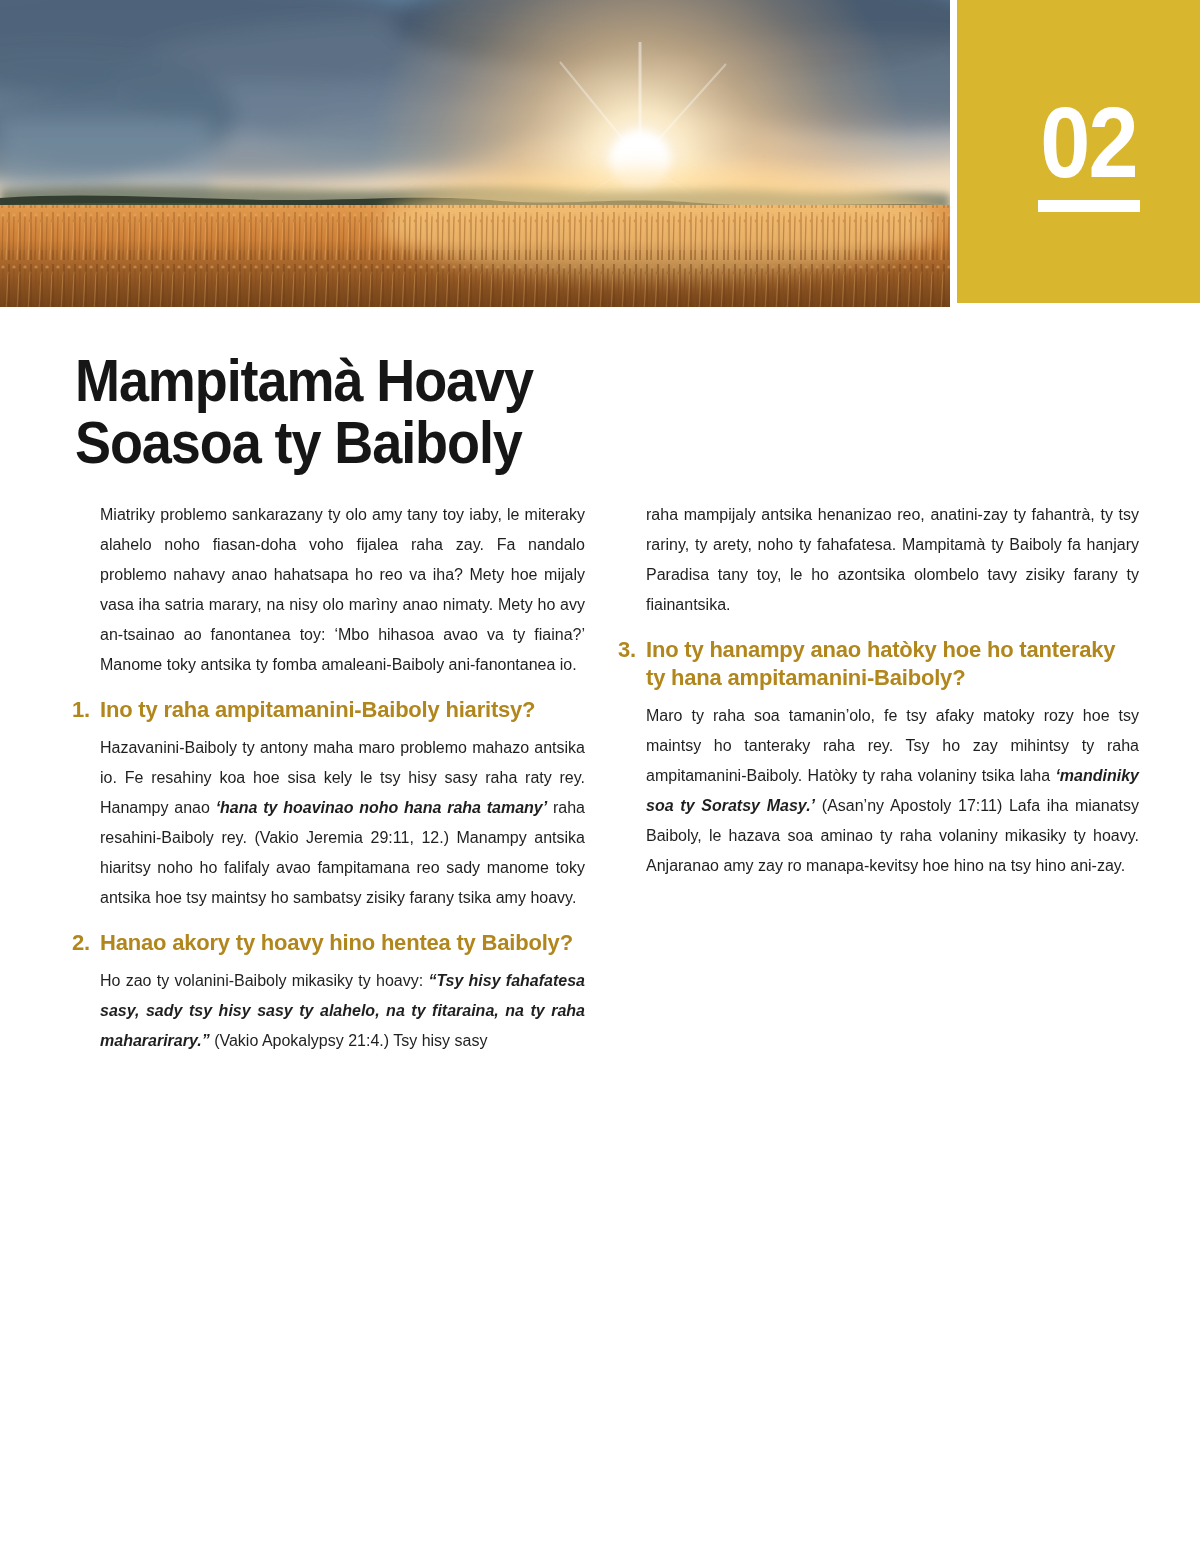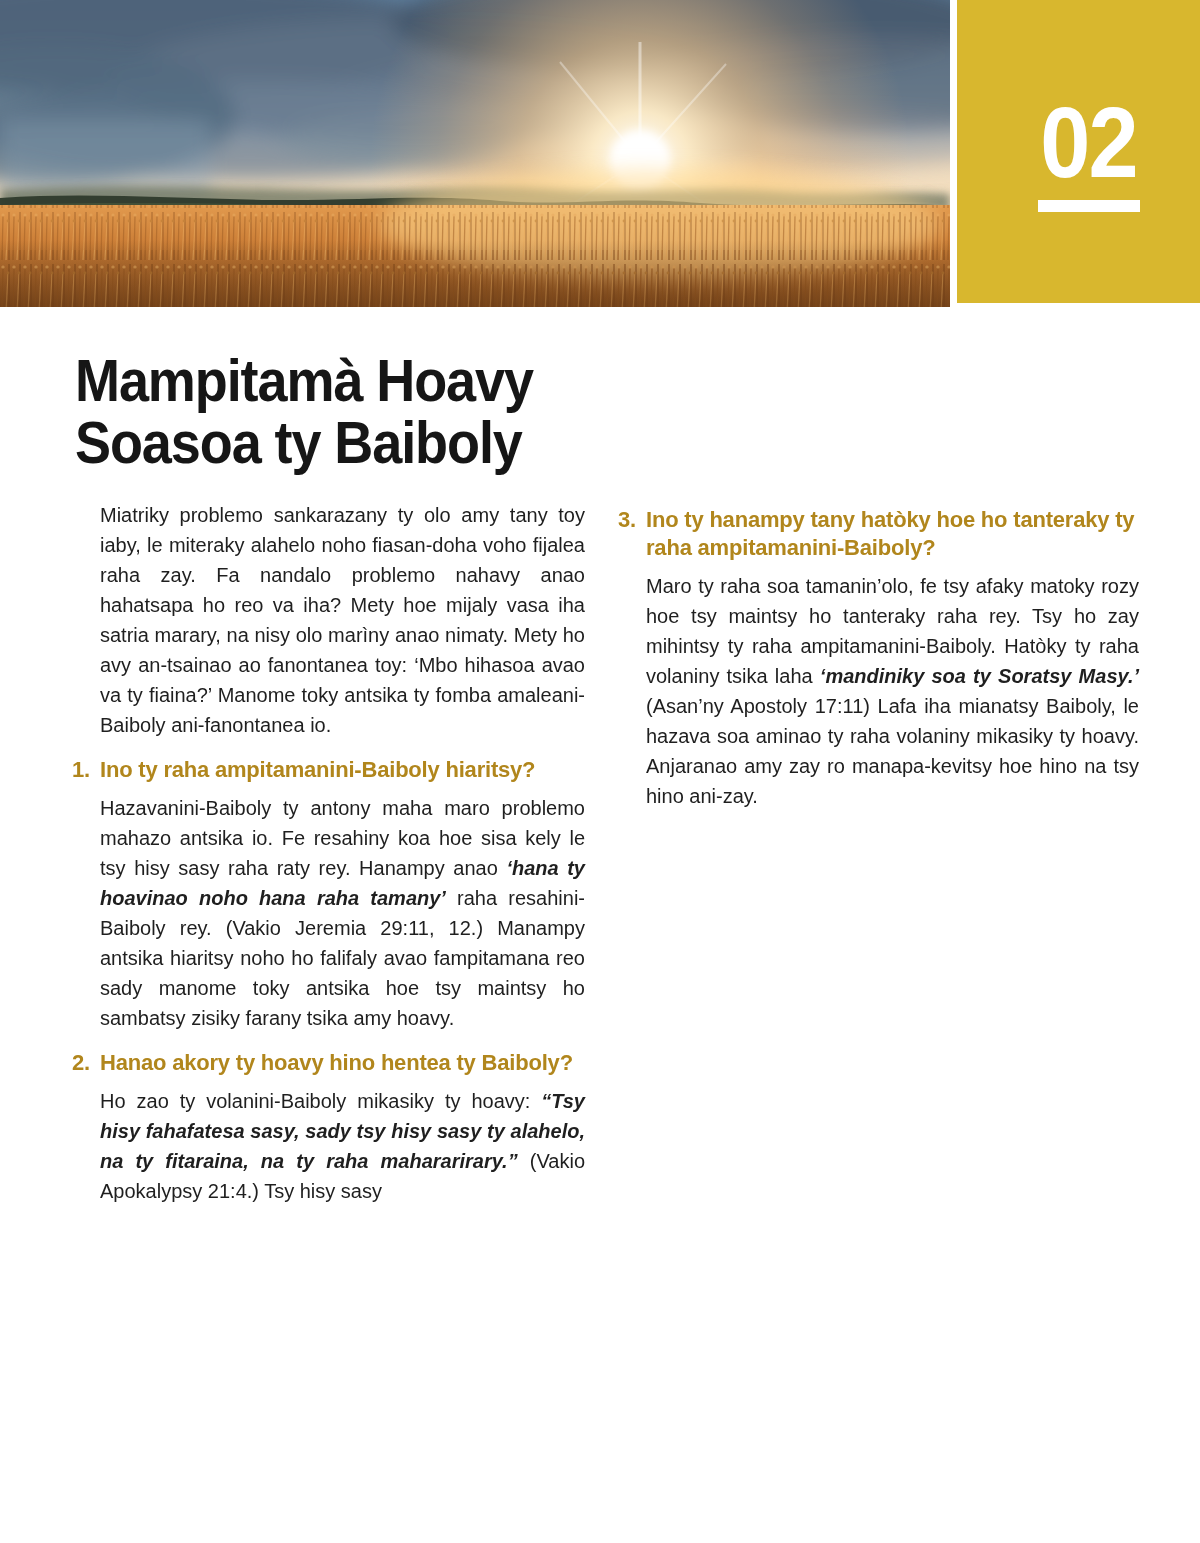--- a/index.html
+++ b/index.html
@@ -69,21 +69,21 @@
   .column {
     position: absolute;
     top: 500px;
     color: #1f1f1f;
   }
   .column-left  { left: 72px;  width: 513px; }
   .column-right { left: 618px; width: 521px; }
 
   .body-para {
     margin: 0 0 16px 28px;
-    font-size: 20px;
+    font-size: 16px;
     line-height: 30px;
     text-align: justify;
     color: #1f1f1f;
   }
   .body-para strong { font-weight: 700; font-style: italic; }
 
   .sec-heading {
     display: flex;
     margin: 6px 0 9px 0;
     color: #b1861c;
@@ -195,20 +195,21 @@
         <span class="sec-text">Ino ty raha ampitamanini-Baiboly hiaritsy?</span>
       </div>
       <p class="body-para"><span>Hazavanini-Baiboly ty antony maha maro problemo mahazo antsika io. Fe resahiny koa hoe sisa kely le tsy hisy sasy raha raty rey. Hanampy anao </span><strong>‘hana ty hoavinao noho hana raha tamany’</strong><span> raha resahini-Baiboly rey. (Vakio Jeremia 29:11, 12.) Manampy antsika hiaritsy noho ho falifaly avao fampitamana reo sady manome toky antsika hoe tsy maintsy ho sambatsy zisiky farany tsika amy hoavy.</span></p>
       <div class="sec-heading">
         <span class="sec-num">2.</span>
         <span class="sec-text">Hanao akory ty hoavy hino hentea ty Baiboly?</span>
       </div>
       <p class="body-para"><span>Ho zao ty volanini-Baiboly mikasiky ty hoavy: </span><strong>“Tsy hisy fahafatesa sasy, sady tsy hisy sasy ty alahelo, na ty fitaraina, na ty raha mahararirary.”</strong><span> (Vakio Apokalypsy 21:4.) Tsy hisy sasy</span></p>
     </div>
   <div class="column column-right">
+      <p class="body-para"><span>raha mampijaly antsika henanizao reo, anatini-zay ty fahantrà, ty tsy rariny, ty arety, noho ty fahafatesa. Mampitamà ty Baiboly fa hanjary Paradisa tany toy, le ho azontsika olombelo tavy zisiky farany ty fiainantsika.</span></p>
       <div class="sec-heading">
         <span class="sec-num">3.</span>
-        <span class="sec-text">Ino ty hanampy tany hatòky hoe ho tanteraky ty raha ampitamanini-Baiboly?</span>
+        <span class="sec-text">Ino ty hanampy anao hatòky hoe ho tanteraky ty hana ampitamanini-Baiboly?</span>
       </div>
       <p class="body-para"><span>Maro ty raha soa tamanin’olo, fe tsy afaky matoky rozy hoe tsy maintsy ho tanteraky raha rey. Tsy ho zay mihintsy ty raha ampitamanini-Baiboly. Hatòky ty raha volaniny tsika laha </span><strong>‘mandiniky soa ty Soratsy Masy.’</strong><span> (Asan’ny Apostoly 17:11) Lafa iha mianatsy Baiboly, le hazava soa aminao ty raha volaniny mikasiky ty hoavy. Anjaranao amy zay ro manapa-kevitsy hoe hino na tsy hino ani-zay.</span></p>
     </div>
 
 </div>
 
 </body></html>

